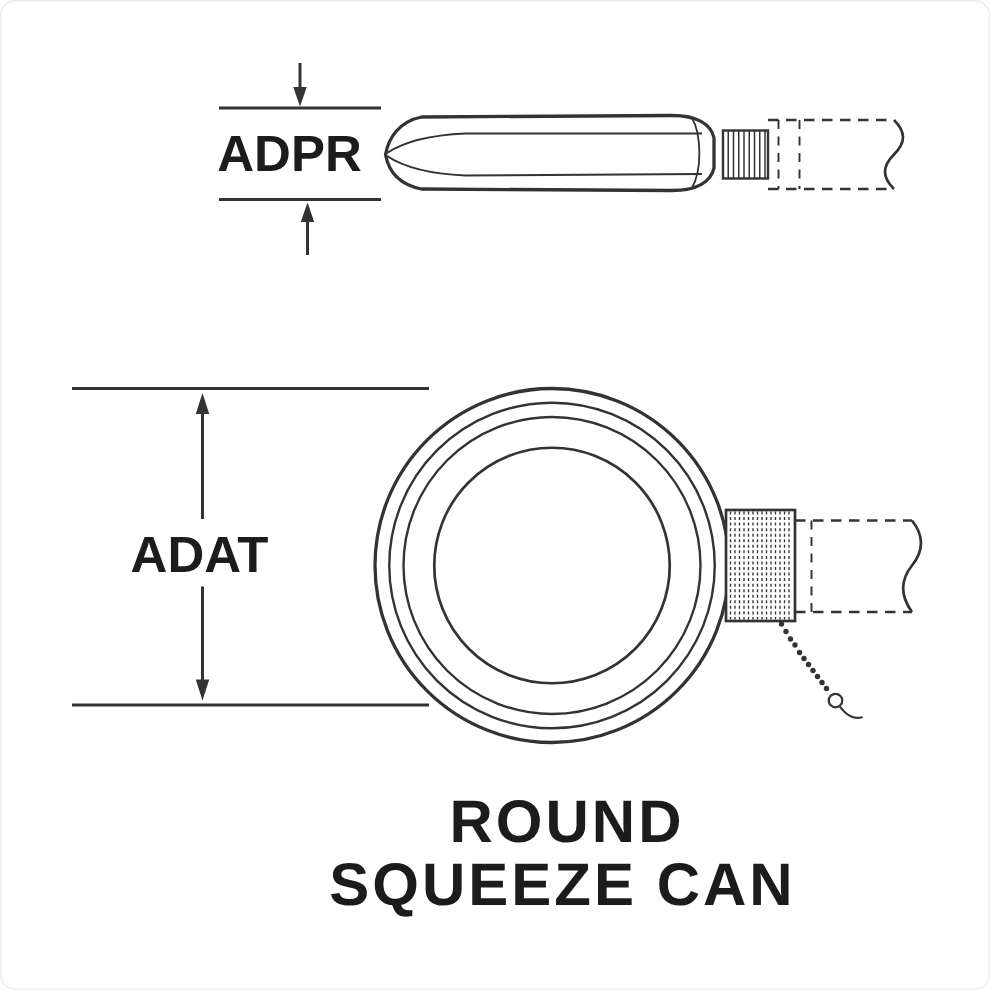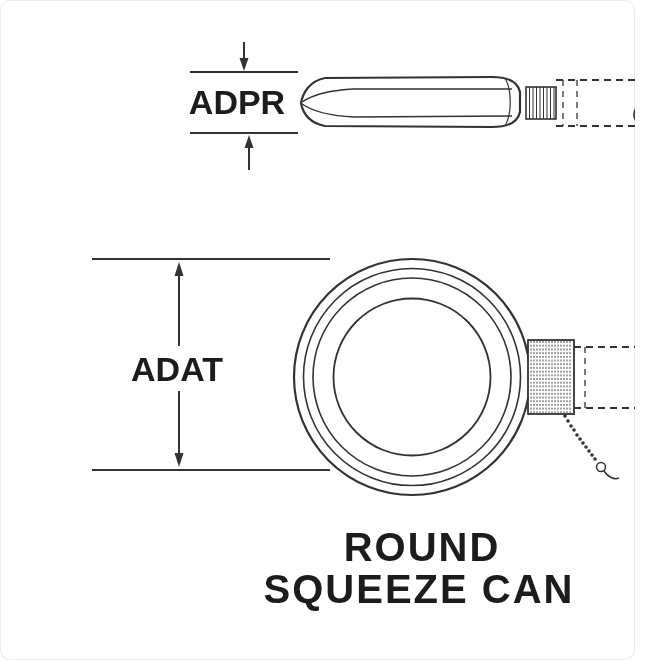--- a/index.html
+++ b/index.html
@@ -1,24 +1,23 @@
 <!DOCTYPE html>
 <html><head>
 <meta charset="utf-8">
 <style>
   html, body { margin: 0; padding: 0; background: #ffffff; }
   .page {
     position: relative;
-    width: 591px;
+    width: 660px;
     height: 660px;
     background: #ffffff;
     overflow: hidden;
     border-radius: 10px;
     box-shadow: inset 0 0 0 1px #ececec;
-    padding-left: 44px;
   }
   svg { display: block; }
   .dim-text {
     font-family: "Liberation Sans", "DejaVu Sans", sans-serif;
     font-weight: bold;
     font-size: 34px;
     fill: #1c1c1c;
   }
   .caption-text {
     font-family: "Liberation Sans", "DejaVu Sans", sans-serif;

